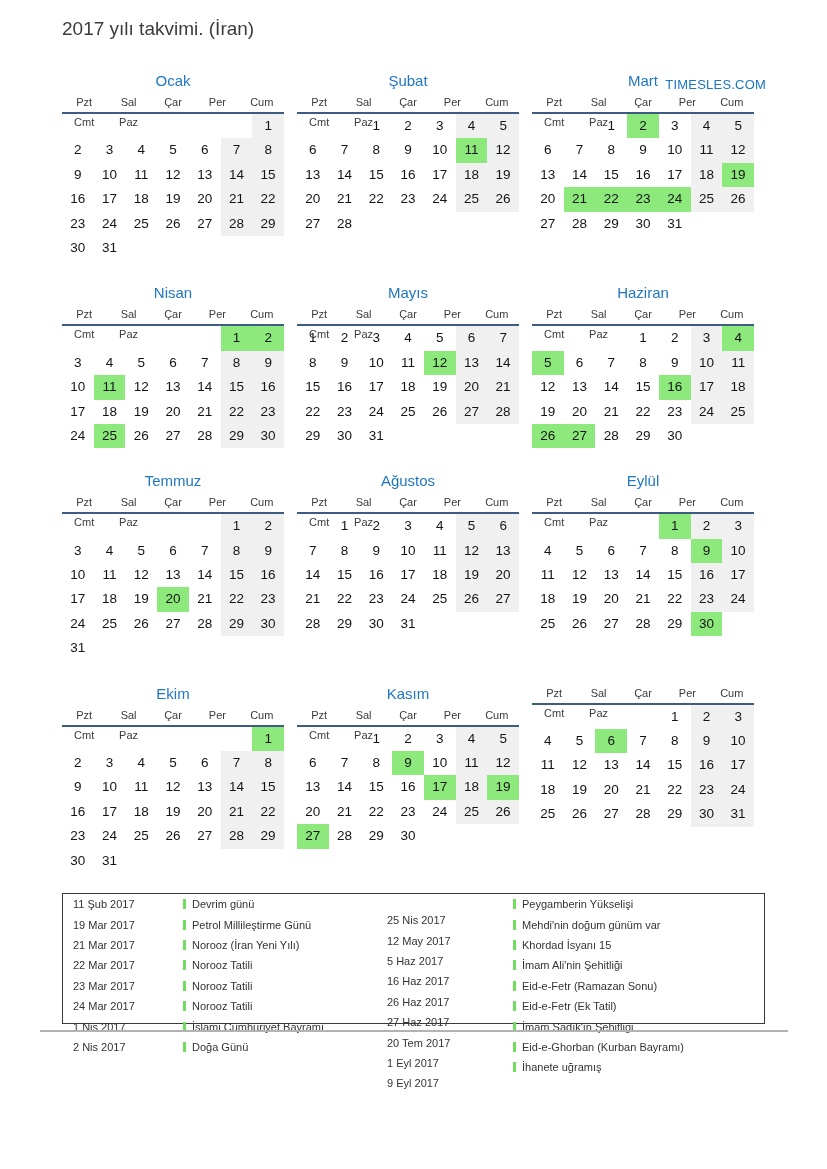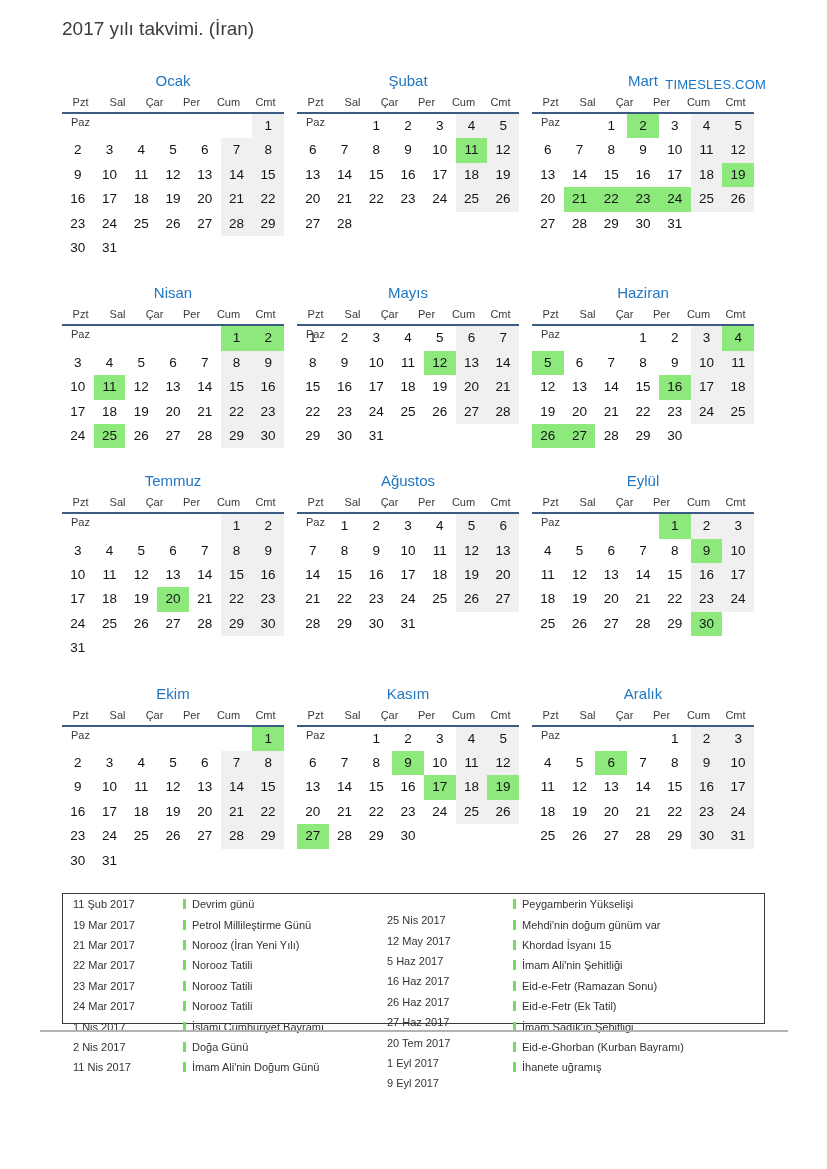--- a/index.html
+++ b/index.html
@@ -7,21 +7,21 @@
   body { font-family:"Liberation Sans", sans-serif; }
   .page { position:relative; width:827px; height:1169px; background:#fff; overflow:hidden; }
 
   .page-title { position:absolute; left:62px; top:18px; font-size:19px; font-weight:400; color:#3c3c3c; }
   .site-link { position:absolute; right:61px; top:32px; font-size:13px; color:var(--link-blue,#1a76c6); text-decoration:none; letter-spacing:.2px;margin-top:45px; }
 
   .months-grid { position:absolute; left:62px; top:70px; display:grid;
                  grid-template-columns:235px 235px 235px; row-gap:22px; align-items:start; }
   .month { width:222px; }
   .month-title { text-align:center; font-size:15px; font-weight:400; color:var(--accent-blue,#2277c2); height:22px; line-height:22px; }
-  .weekday-row { display:grid; grid-template-columns:repeat(6,1fr); height:22px; border-bottom:2px solid var(--underline-blue,#3d5c84); }
+  .weekday-row { display:grid; grid-template-columns:repeat(5,1fr); height:22px; border-bottom:2px solid var(--underline-blue,#3d5c84); }
   .weekday { text-align:center; font-size:11px; color:#3a3a3a; line-height:20px; }
   .week-row { display:grid; grid-template-columns:repeat(7,1fr); }
   .day-cell { height:24.4px; line-height:24.4px; text-align:center; font-size:13.5px; color:#141414; }
   .day-cell.weekend { background:var(--weekend-gray,#f0f0f0); }
   .day-cell.holiday { background:var(--holiday-green,#8de97c); }
 
   .legend { position:absolute; left:62px; top:893px; width:703px; height:131px;
             border:1px solid #3a3a3a; display:grid; grid-template-columns:322px 1fr;
             padding-top:4px; align-content:start; }
   .legend-col { display:flex; flex-direction:column;gap:8px; }
@@ -689,21 +689,20 @@
           <span class="day-cell holiday">27</span>
           <span class="day-cell">28</span>
           <span class="day-cell">29</span>
           <span class="day-cell">30</span>
           <span class="day-cell"></span>
           <span class="day-cell"></span>
           <span class="day-cell"></span>
         </div>
       </section>
       <section class="month">
-        <h2 class="month-title">Aralık</h2>
         <div class="weekday-row">
           <span class="weekday">Pzt</span>
           <span class="weekday">Sal</span>
           <span class="weekday">Çar</span>
           <span class="weekday">Per</span>
           <span class="weekday">Cum</span>
           <span class="weekday">Cmt</span>
           <span class="weekday">Paz</span>
         </div>
         <div class="week-row">
@@ -789,25 +788,20 @@
         <div class="legend-item">
           <span class="legend-date">1 Nis 2017</span>
           <span class="legend-bar"></span>
           <span class="legend-label">İslami Cumhuriyet Bayramı</span>
         </div>
         <div class="legend-item">
           <span class="legend-date">2 Nis 2017</span>
           <span class="legend-bar"></span>
           <span class="legend-label">Doğa Günü</span>
         </div>
-        <div class="legend-item">
-          <span class="legend-date">11 Nis 2017</span>
-          <span class="legend-bar"></span>
-          <span class="legend-label">İmam Ali'nin Doğum Günü</span>
-        </div>
       </div>
       <div class="legend-col">
         <div class="legend-item">
           <span class="legend-date">25 Nis 2017</span>
           <span class="legend-bar"></span>
           <span class="legend-label">Peygamberin Yükselişi</span>
         </div>
         <div class="legend-item">
           <span class="legend-date">12 May 2017</span>
           <span class="legend-bar"></span>

